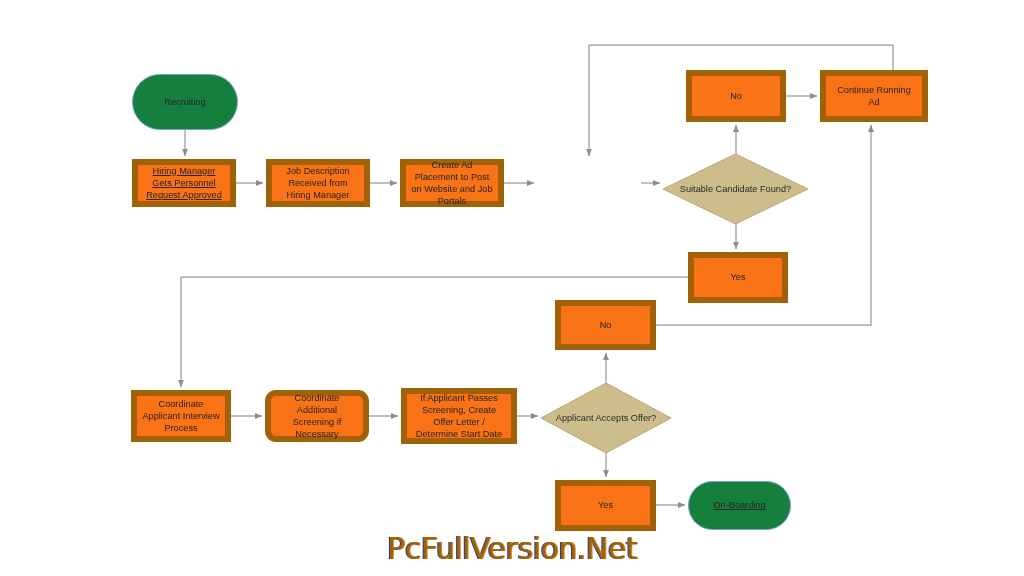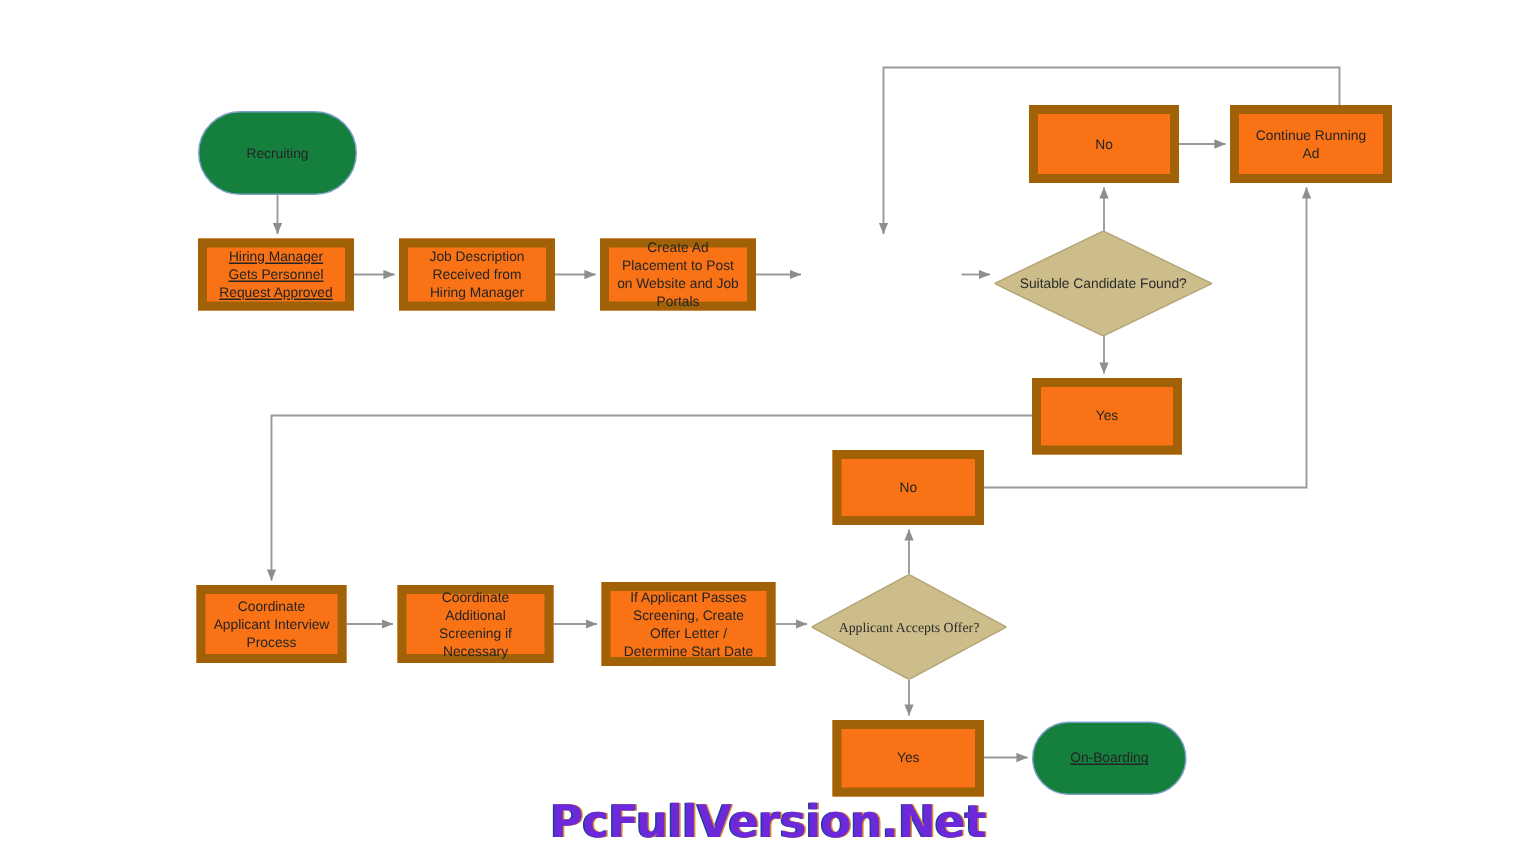--- a/index.html
+++ b/index.html
@@ -13,22 +13,22 @@
         justify-content:center;text-align:center;color:#242424;font-size:9.2px;
         line-height:12.2px;padding:2px 5px;}
   .process{background:#f97316;border:6px solid #a16207;}
   .terminator{background:#15803d;border:1px solid #7b9fc8;border-radius:999px;}
   .diamond-wrap{position:absolute;}
   .diamond-shape{position:absolute;left:0;top:0;width:100%;height:100%;}
   .diamond-label{position:absolute;left:0;top:0;width:100%;height:100%;
         display:flex;align-items:center;justify-content:center;text-align:center;
         font-size:9.2px;line-height:12.2px;color:#2b2b2b;}
   #watermark{position:absolute;left:0;right:0;bottom:10px;text-align:center;
-        font-family:"DejaVu Sans", sans-serif;font-weight:bold;font-size:30px;
-        letter-spacing:-0.5px;color:#6d28d9;
+        font-family:"DejaVu Sans", sans-serif;font-weight:normal;font-size:30px;
+        letter-spacing:-0.5px;color:#a16207;
         text-shadow:1px 0 0 #d98c2b, -1px 0 0 #1a3fa0;}
   svg{position:absolute;left:0;top:0;}
 </style>
 </head>
 <body>
 
 <div id="canvas">
 
   <svg width="1024" height="576">
     <defs>
@@ -94,29 +94,29 @@
   </div>
 
   <div class="node process" style="left:555px;top:300px;width:101px;height:50px;">
     <span>No</span>
   </div>
 
   <div class="node process" style="left:131px;top:390px;width:100px;height:52px;">
     <span>Coordinate Applicant Interview Process</span>
   </div>
 
-  <div class="node process" style="left:265px;top:390px;width:104px;height:52px;">
+  <div class="node process" style="left:265px;top:390px;width:104px;height:52px;border-radius:11px;">
     <span>Coordinate Additional Screening if Necessary</span>
   </div>
 
   <div class="node process" style="left:401px;top:388px;width:116px;height:56px;">
     <span>If Applicant Passes Screening, Create Offer Letter / Determine Start Date</span>
   </div>
 
-  <div class="diamond-wrap" style="left:541px;top:383px;width:130px;height:70px;font-family:Liberation Serif, serif;">
+  <div class="diamond-wrap" style="left:541px;top:383px;width:130px;height:70px;">
     <svg class="diamond-shape" viewBox="0 0 130 70" preserveAspectRatio="none">
       <polygon points="65,0 130,35 65,70 0,35" fill="#ccbd8b" stroke="#b6a778" stroke-width="1"></polygon>
     </svg>
     <div class="diamond-label">Applicant Accepts Offer?</div>
   </div>
 
   <div class="node process" style="left:555px;top:480px;width:101px;height:51px;">
     <span>Yes</span>
   </div>
 

